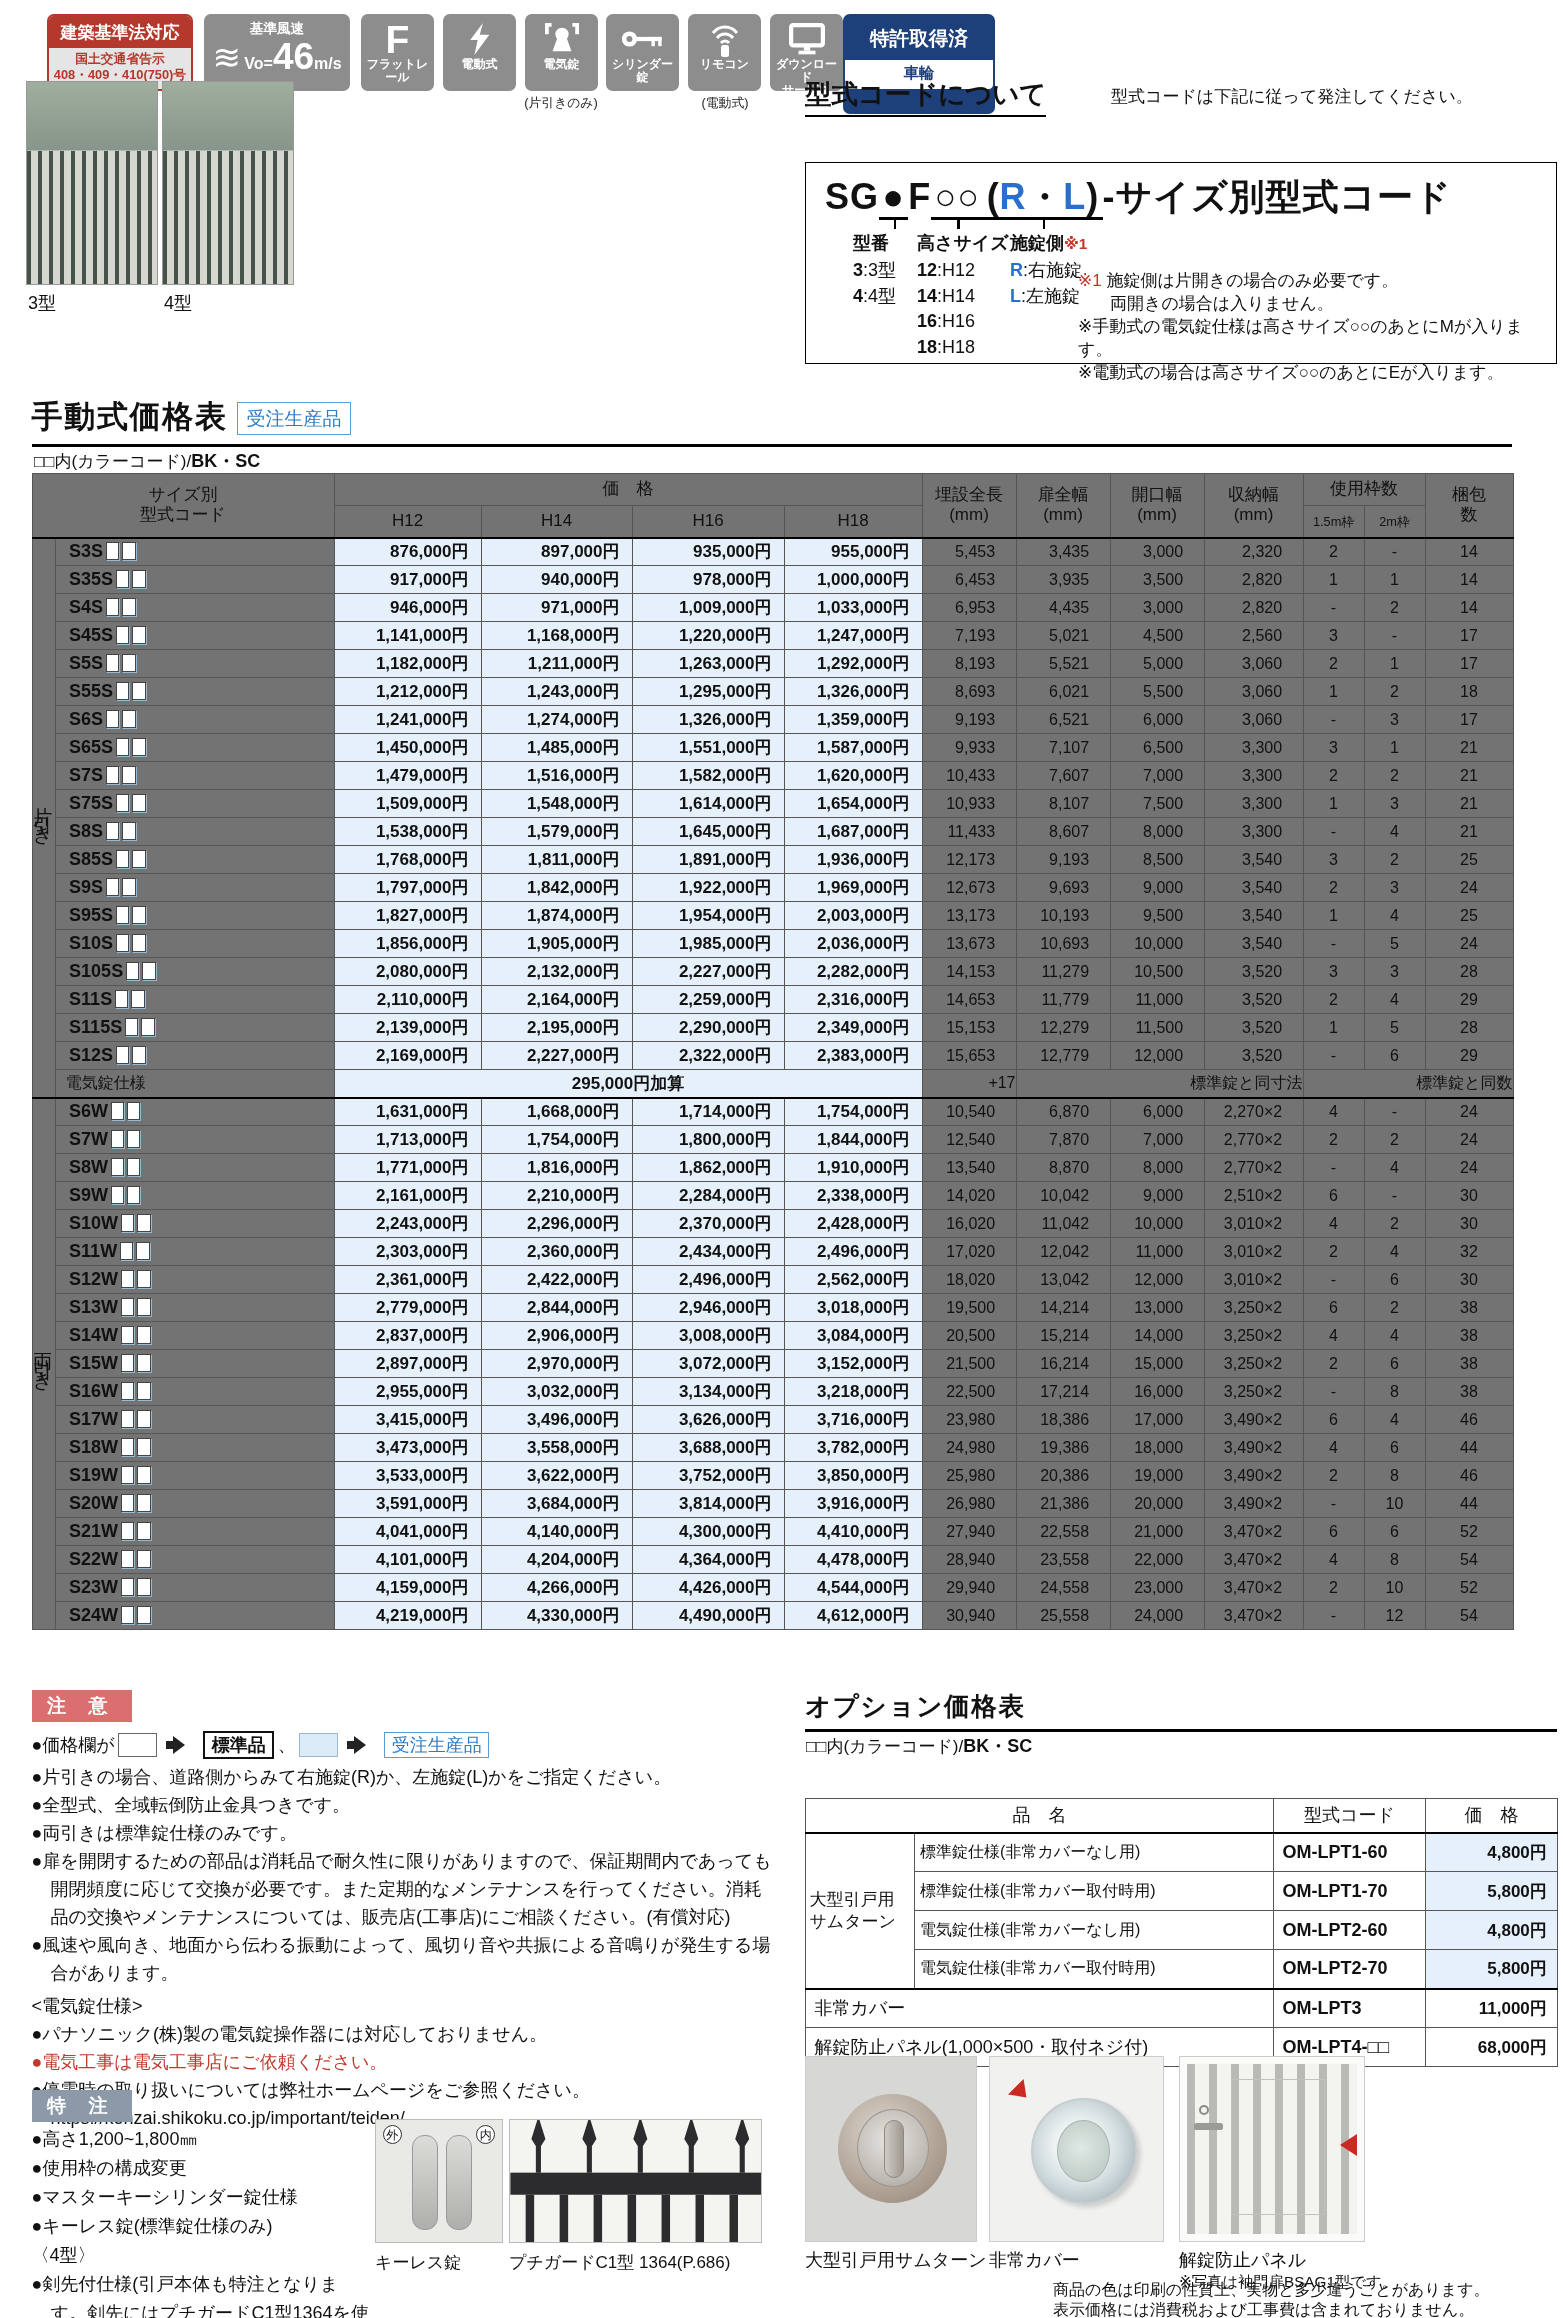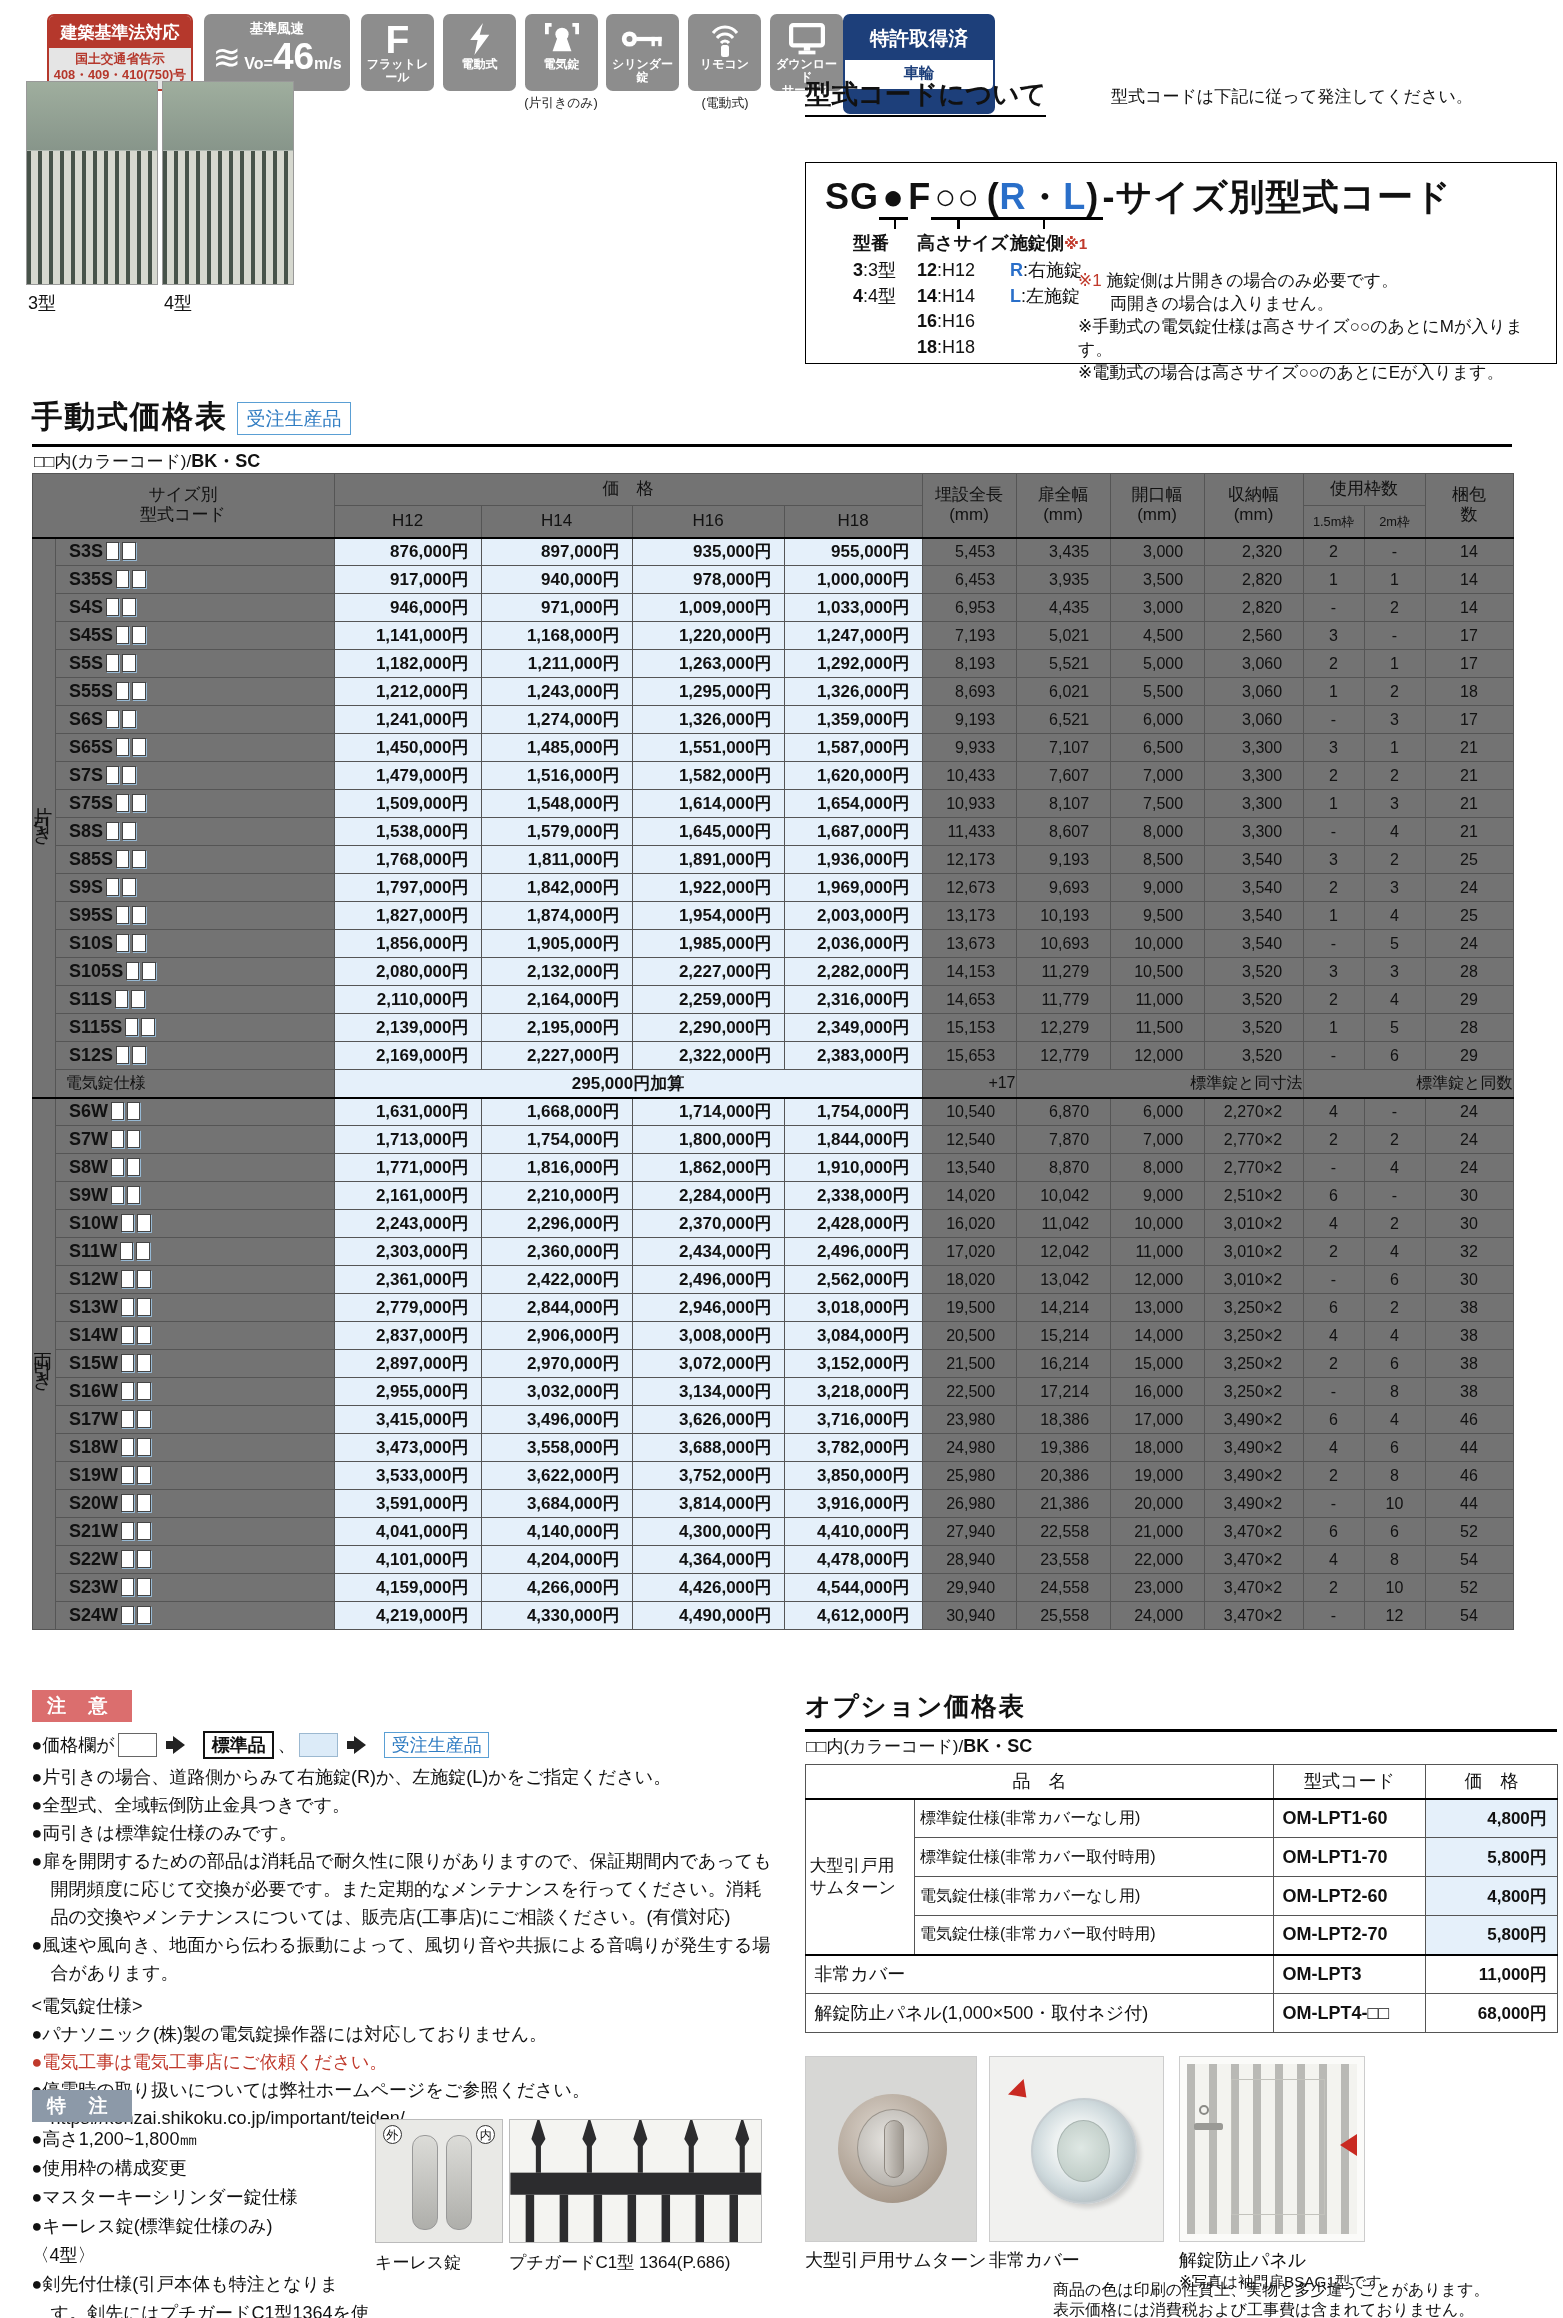--- a/index.html
+++ b/index.html
@@ -93,21 +93,21 @@
 
   
   .keyless { left:375px; top:2119px; width:128px; height:124px; background:#e9e9e6; border:0.9px solid #bbb; }
   .kbar { position:absolute; top:15.3px; width:25.5px; height:95px; border-radius:12px; background:linear-gradient(#dcdcd8,#aeaeaa); border:0.9px solid #999; }
   .mlab { position:absolute; top:5.1px; width:19px; height:19px; border:0.9px solid #333; border-radius:50%; background:#fff; font-size:12px; text-align:center; line-height:19px; }
   .petit { left:509px; top:2119px; width:253px; height:124px; background:#f4f4f1; border:0.9px solid #bbb; overflow:hidden; }
   .smallcap { top:2251px; font-size:17px; }
 
   
   .opt-title { left:805px; top:1689px; font-size:25.5px; font-weight:bold; letter-spacing:1.7px; }
-  .otable { border-collapse:collapse; table-layout:fixed; border:1.7px solid #000; background:#fff; }
+  .otable { border-collapse:collapse; table-layout:fixed; border:1.7px solid #000; background:#fff;margin-top:34px; }
   .otable th, .otable td { border:0.9px solid #555; }
   .otable thead { border-bottom:2.6px solid #000; }
   .otable thead th { font-weight:normal; font-size:18px; height:34px; text-align:center; }
   .otable td { height:39px; font-size:16px; }
   .otable td.glabel { font-size:17px; text-align:left; padding-left:3.4px; white-space:pre-line; line-height:1.25; }
   .otable td.oname { padding-left:5.1px; }
   .otable td.oname2 { padding-left:8.5px; font-size:18px; }
   .otable td.ocode { font-weight:bold; font-size:18px; padding-left:8.5px; }
   .otable td.oprice { font-weight:bold; font-size:17px; text-align:right; padding-right:10.2px; }
   .otable td.oprice.blue { background:#e5f0fa; }

